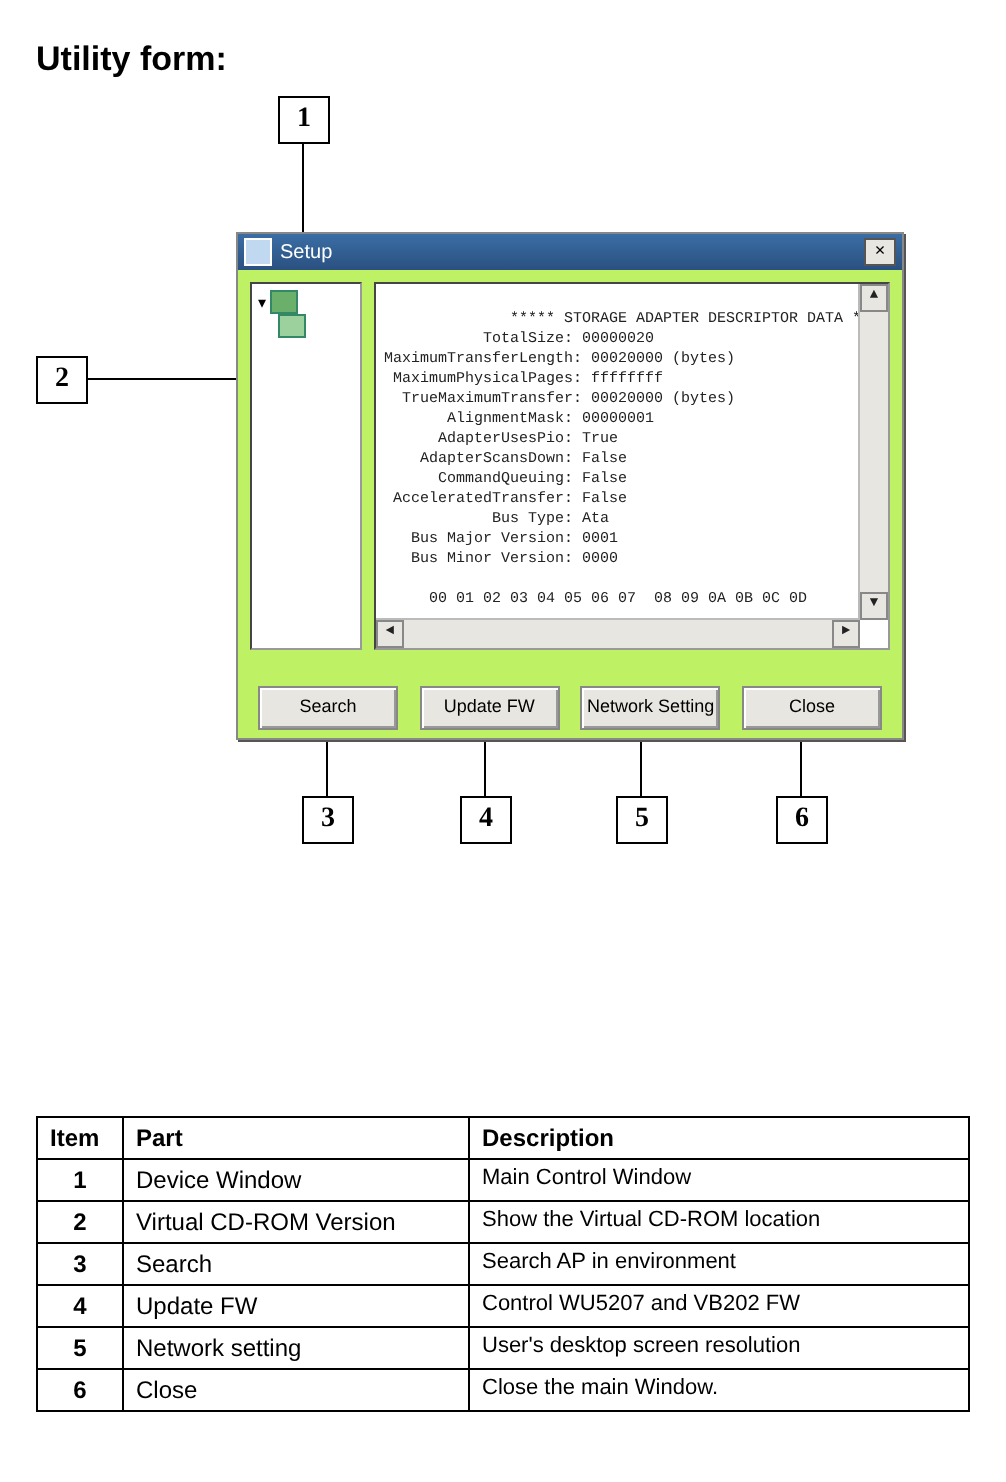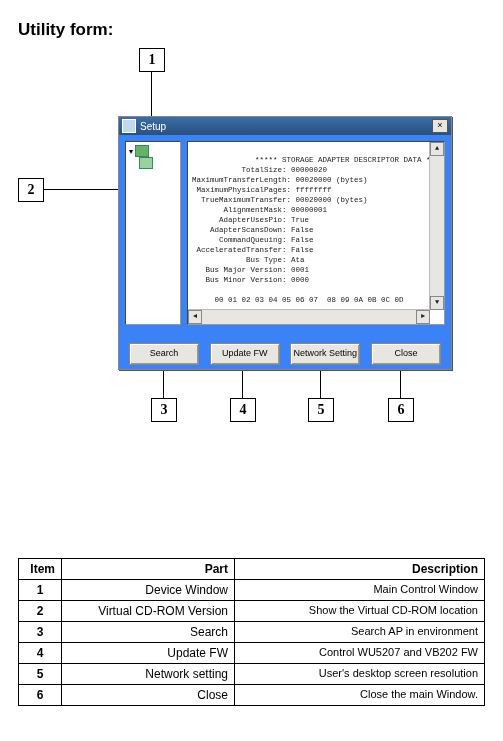--- a/index.html
+++ b/index.html
@@ -42,21 +42,21 @@
     background: #000;
     z-index: 5;
   }
   
   .setup-window {
     position: absolute;
     left: 100px;
     top: 68px;
     width: 332px;
     height: 252px;
-    background: #3b82f6;
+    background: #bef264;
     border: 1px solid #888;
     box-shadow: 1px 1px 0 #555;
     z-index: 10;
   }
   .titlebar {
     height: 18px;
     background: linear-gradient(#3a6ea5, #2a5080);
     color: #fff;
     display: flex;
     align-items: center;
@@ -166,21 +166,21 @@
   .page-gap { height: 90px; }
   
   table.desc {
     border-collapse: collapse;
     width: 100%;
     font-size: 12px;
   }
   table.desc th, table.desc td {
     border: 1px solid #000;
     padding: 3px 6px;
-    text-align: right;
+    text-align: left;
     vertical-align: top;
   }
   table.desc th {
     font-weight: bold;
     background: #fff;
   }
   table.desc td.idx {
     width: 30px;
     text-align: center;
     font-weight: bold;

